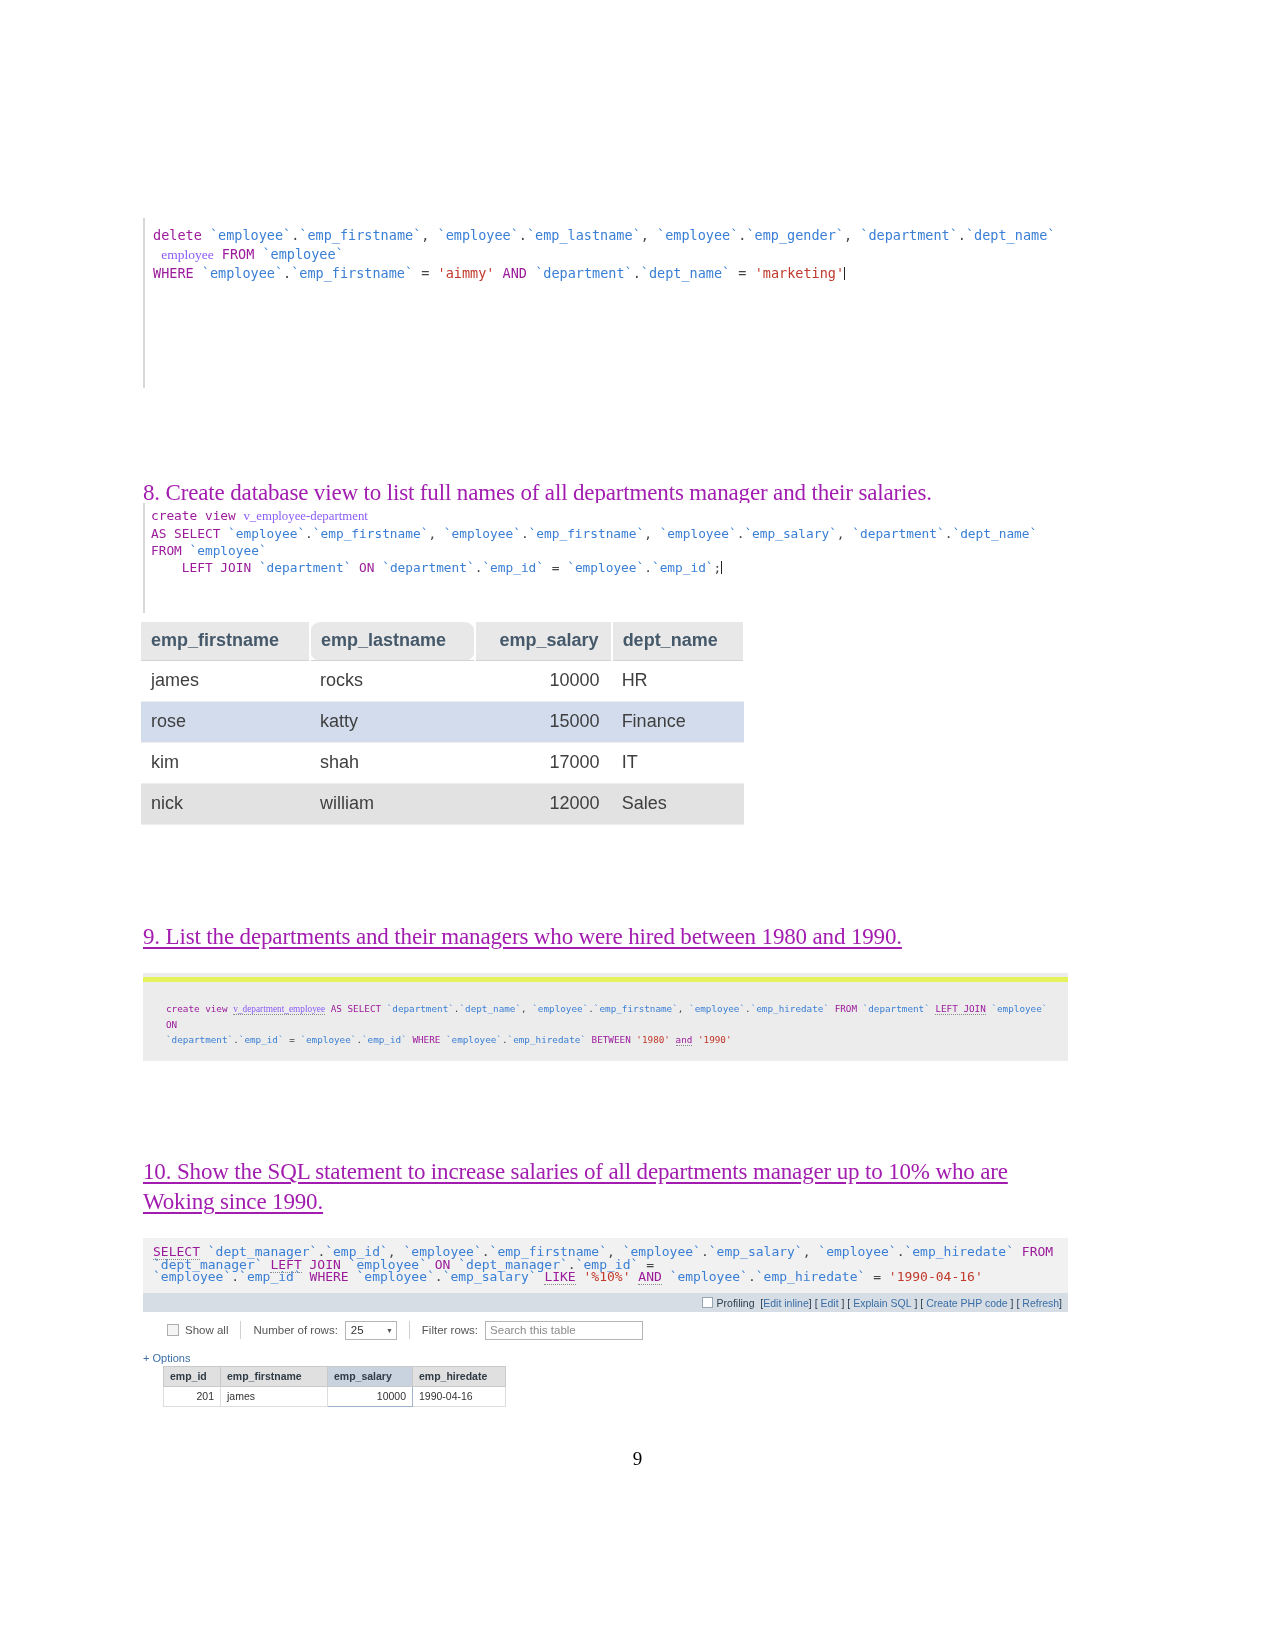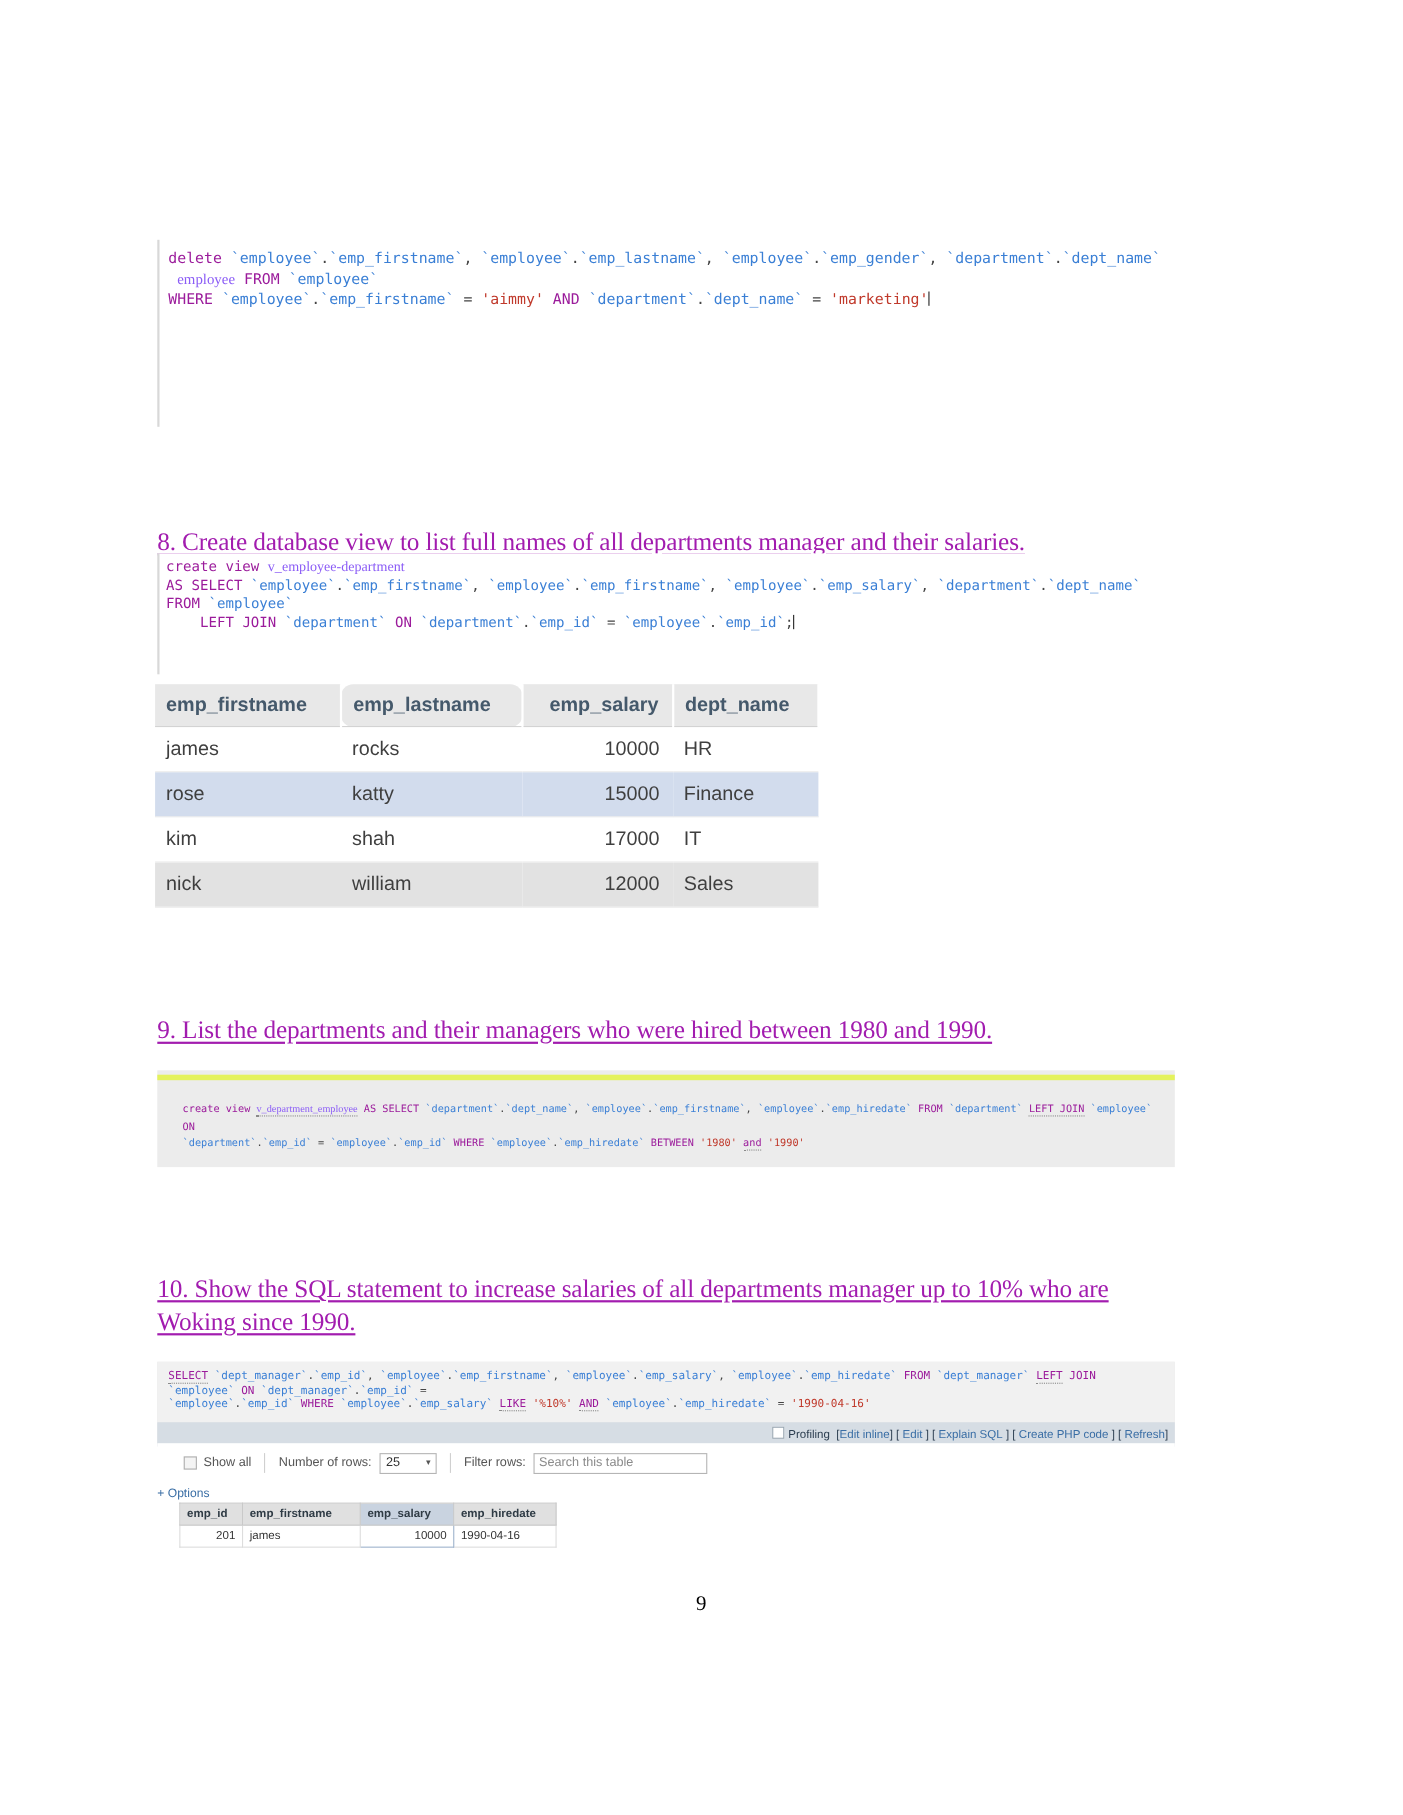--- a/index.html
+++ b/index.html
@@ -155,21 +155,21 @@
     top: 1238px;
     width: 925px;
     background: #e8e8e8;
     font-family: "Liberation Sans", sans-serif;
   }
   #php-panel .sqlbox {
     background: #f1f1f1;
     padding: 8px 10px 9px 10px;
   }
   #php-panel .sqlbox .sql {
-    font-size: 10px;
+    font-size: 13px;
     line-height: 12.5px;
     white-space: pre-wrap;
     word-break: break-word;
   }
   #php-panel .actionbar {
     background: #d6dde4;
     text-align: right;
     padding: 4px 6px 5px 6px;
     font-size: 10.5px;
     color: #2c3e50;

